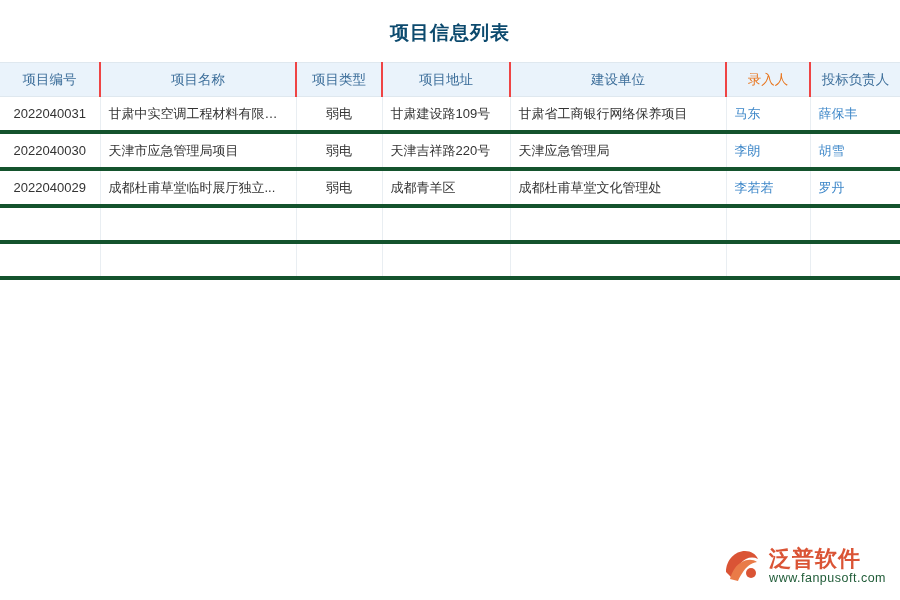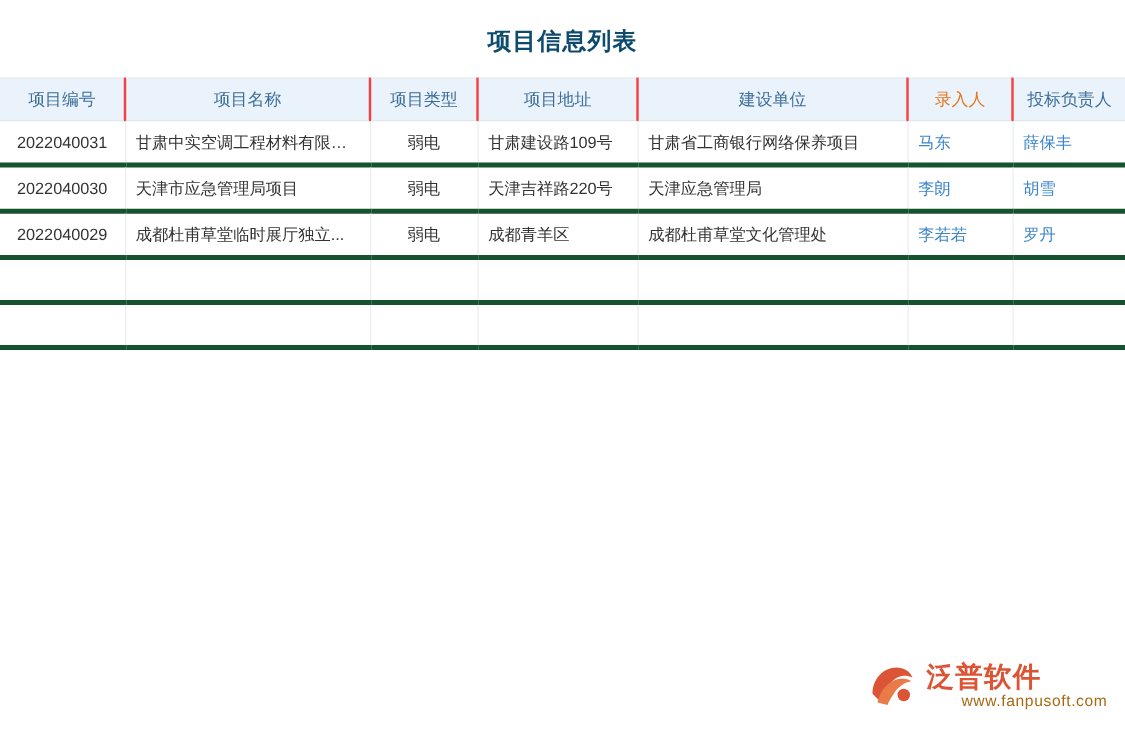--- a/index.html
+++ b/index.html
@@ -79,21 +79,21 @@
   col.c1 { width: 196px; }
   col.c2 { width: 86px; }
   col.c3 { width: 128px; }
   col.c4 { width: 216px; }
   col.c5 { width: 84px; }
   col.c6 { width: 90px; }
 
   .watermark {
     position: absolute;
     right: 14px;
-    bottom: 31px;
+    bottom: 14px;
     display: flex;
     align-items: center;
     gap: 8px;
     opacity: 0.95;
     justify-content: space-between;
   }
   .wm-logo {
     width: 40px;
     height: 40px;
     position: relative;
@@ -104,23 +104,22 @@
     line-height: 1.15;
   }
   .wm-name {
     font-size: 22px;
     font-weight: bold;
     color: #d94b2b;
     letter-spacing: 1px;
   }
   .wm-url {
     font-size: 12.5px;
-    color: #a16207;
+    color: #14532d;
     letter-spacing: 0.5px;
-    margin-left: 28px;
   }
 </style>
 </head>
 <body>
 
 <div class="page-title">项目信息列表</div>
 
 <div class="table-wrap">
   <table class="data-table">
     <colgroup>

